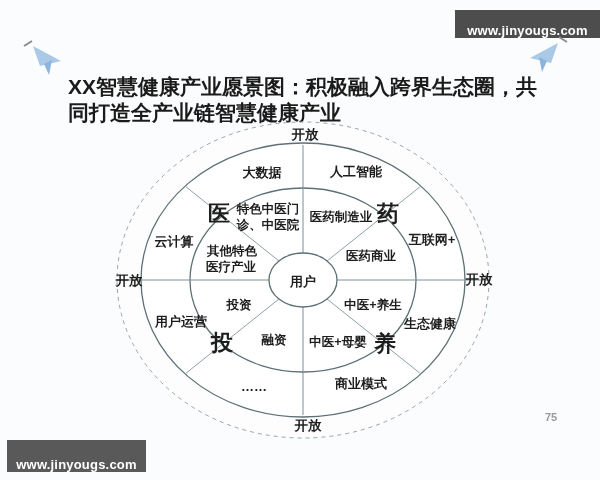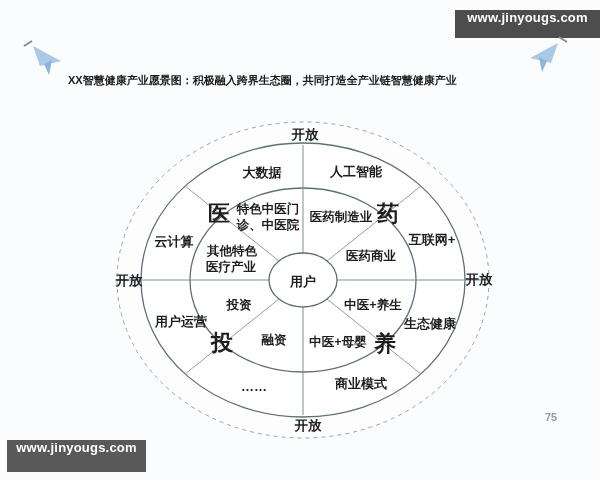--- a/index.html
+++ b/index.html
@@ -3,31 +3,31 @@
 <meta charset="utf-8">
 <style>
   html,body{margin:0;padding:0;}
   body{
     width:600px;height:480px;position:relative;overflow:hidden;
     background:#fbfcfd;
     font-family:"Liberation Sans","DejaVu Sans",sans-serif;
     -webkit-font-smoothing:antialiased;
   }
   .banner{
-    position:absolute;display:flex;align-items:flex-start;justify-content:center;
+    position:absolute;display:flex;align-items:flex-end;justify-content:center;
     color:#ffffff;font-weight:bold;font-size:13px;letter-spacing:.2px;
   }
   .banner-top{right:0;top:10px;width:145px;height:28px;background:#4d4d4d;}
   .banner-bottom{left:7px;top:440px;width:139px;height:32px;background:#595959;}
   .plane{position:absolute;}
   .plane-left{left:20px;top:38px;}
   .plane-right{left:525px;top:34px;}
   .slide-title{
     position:absolute;left:68px;top:74px;width:482px;
-    font-size:11px;font-weight:bold;color:#1b1b1b;line-height:1.25;
+    font-size:21px;font-weight:bold;color:#1b1b1b;line-height:1.25;
   }
   .page-num{
     position:absolute;left:545px;top:411px;
     font-size:11px;color:#9a9a9a;font-weight:bold;text-align:center;
   }
   .diagram{position:absolute;left:0;top:0;}
   .diagram text{
     fill:#1d1d1d;font-weight:bold;text-anchor:middle;
     font-family:"Liberation Sans","DejaVu Sans",sans-serif;
   }

